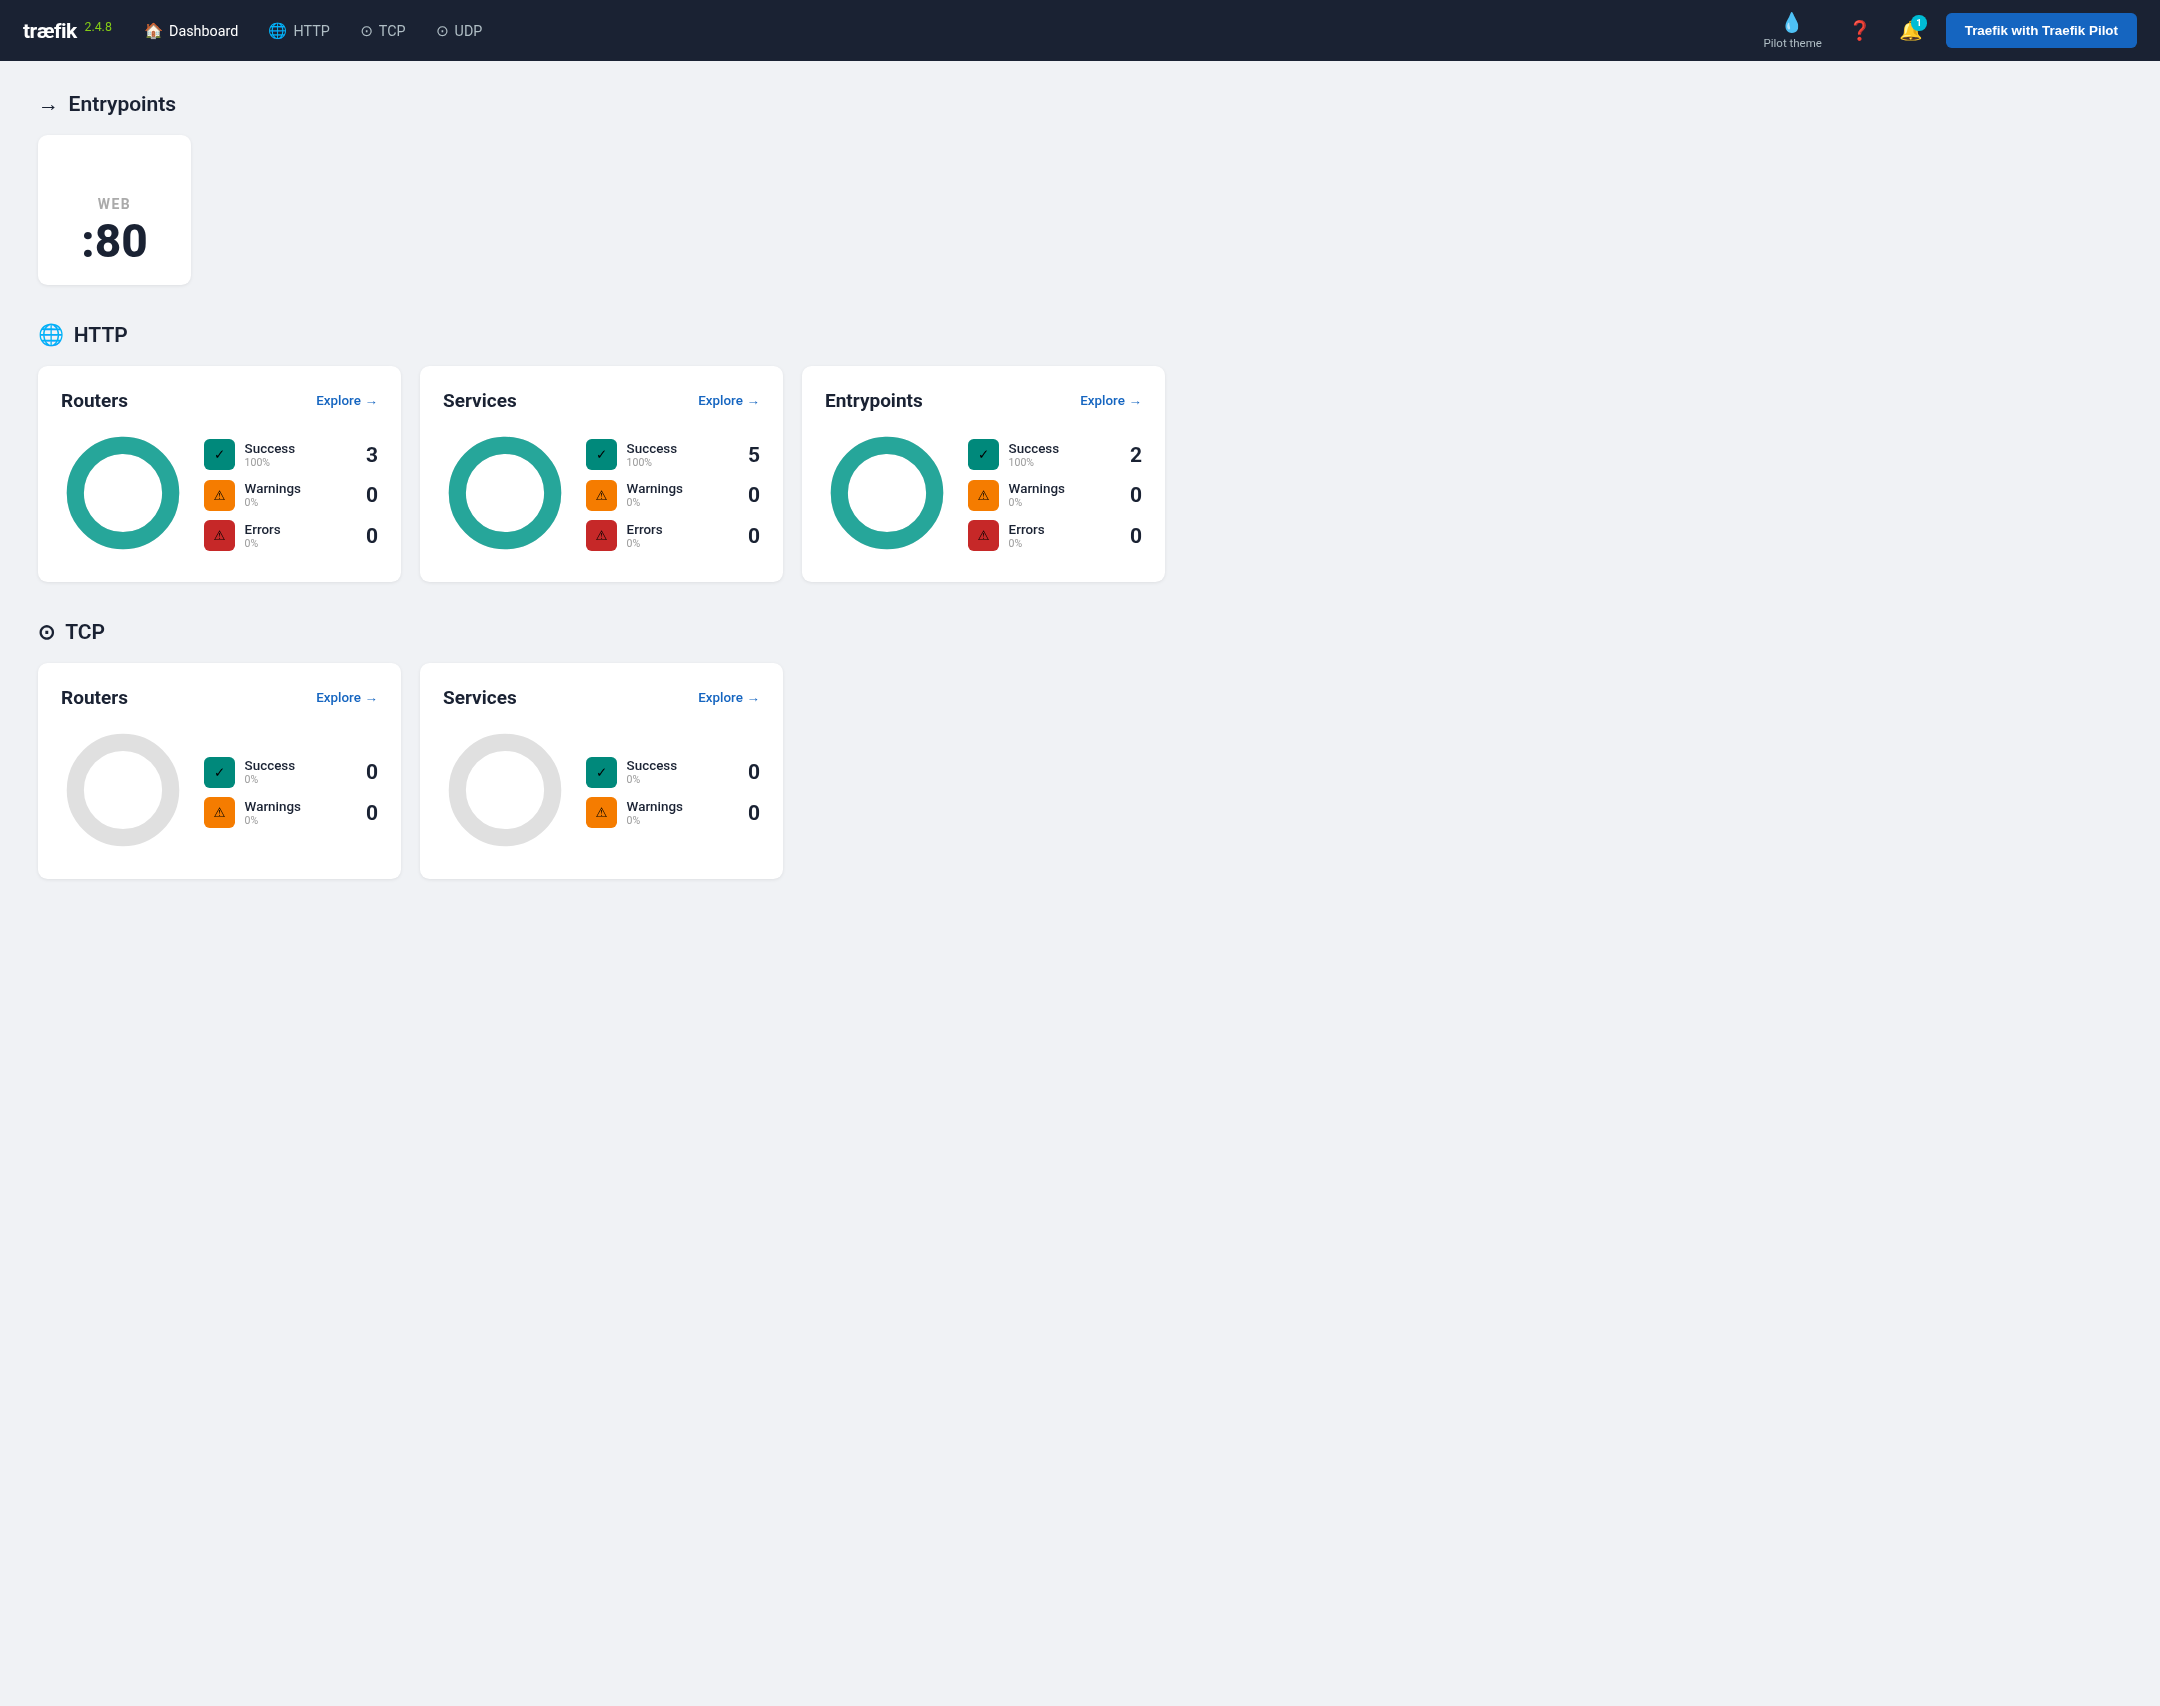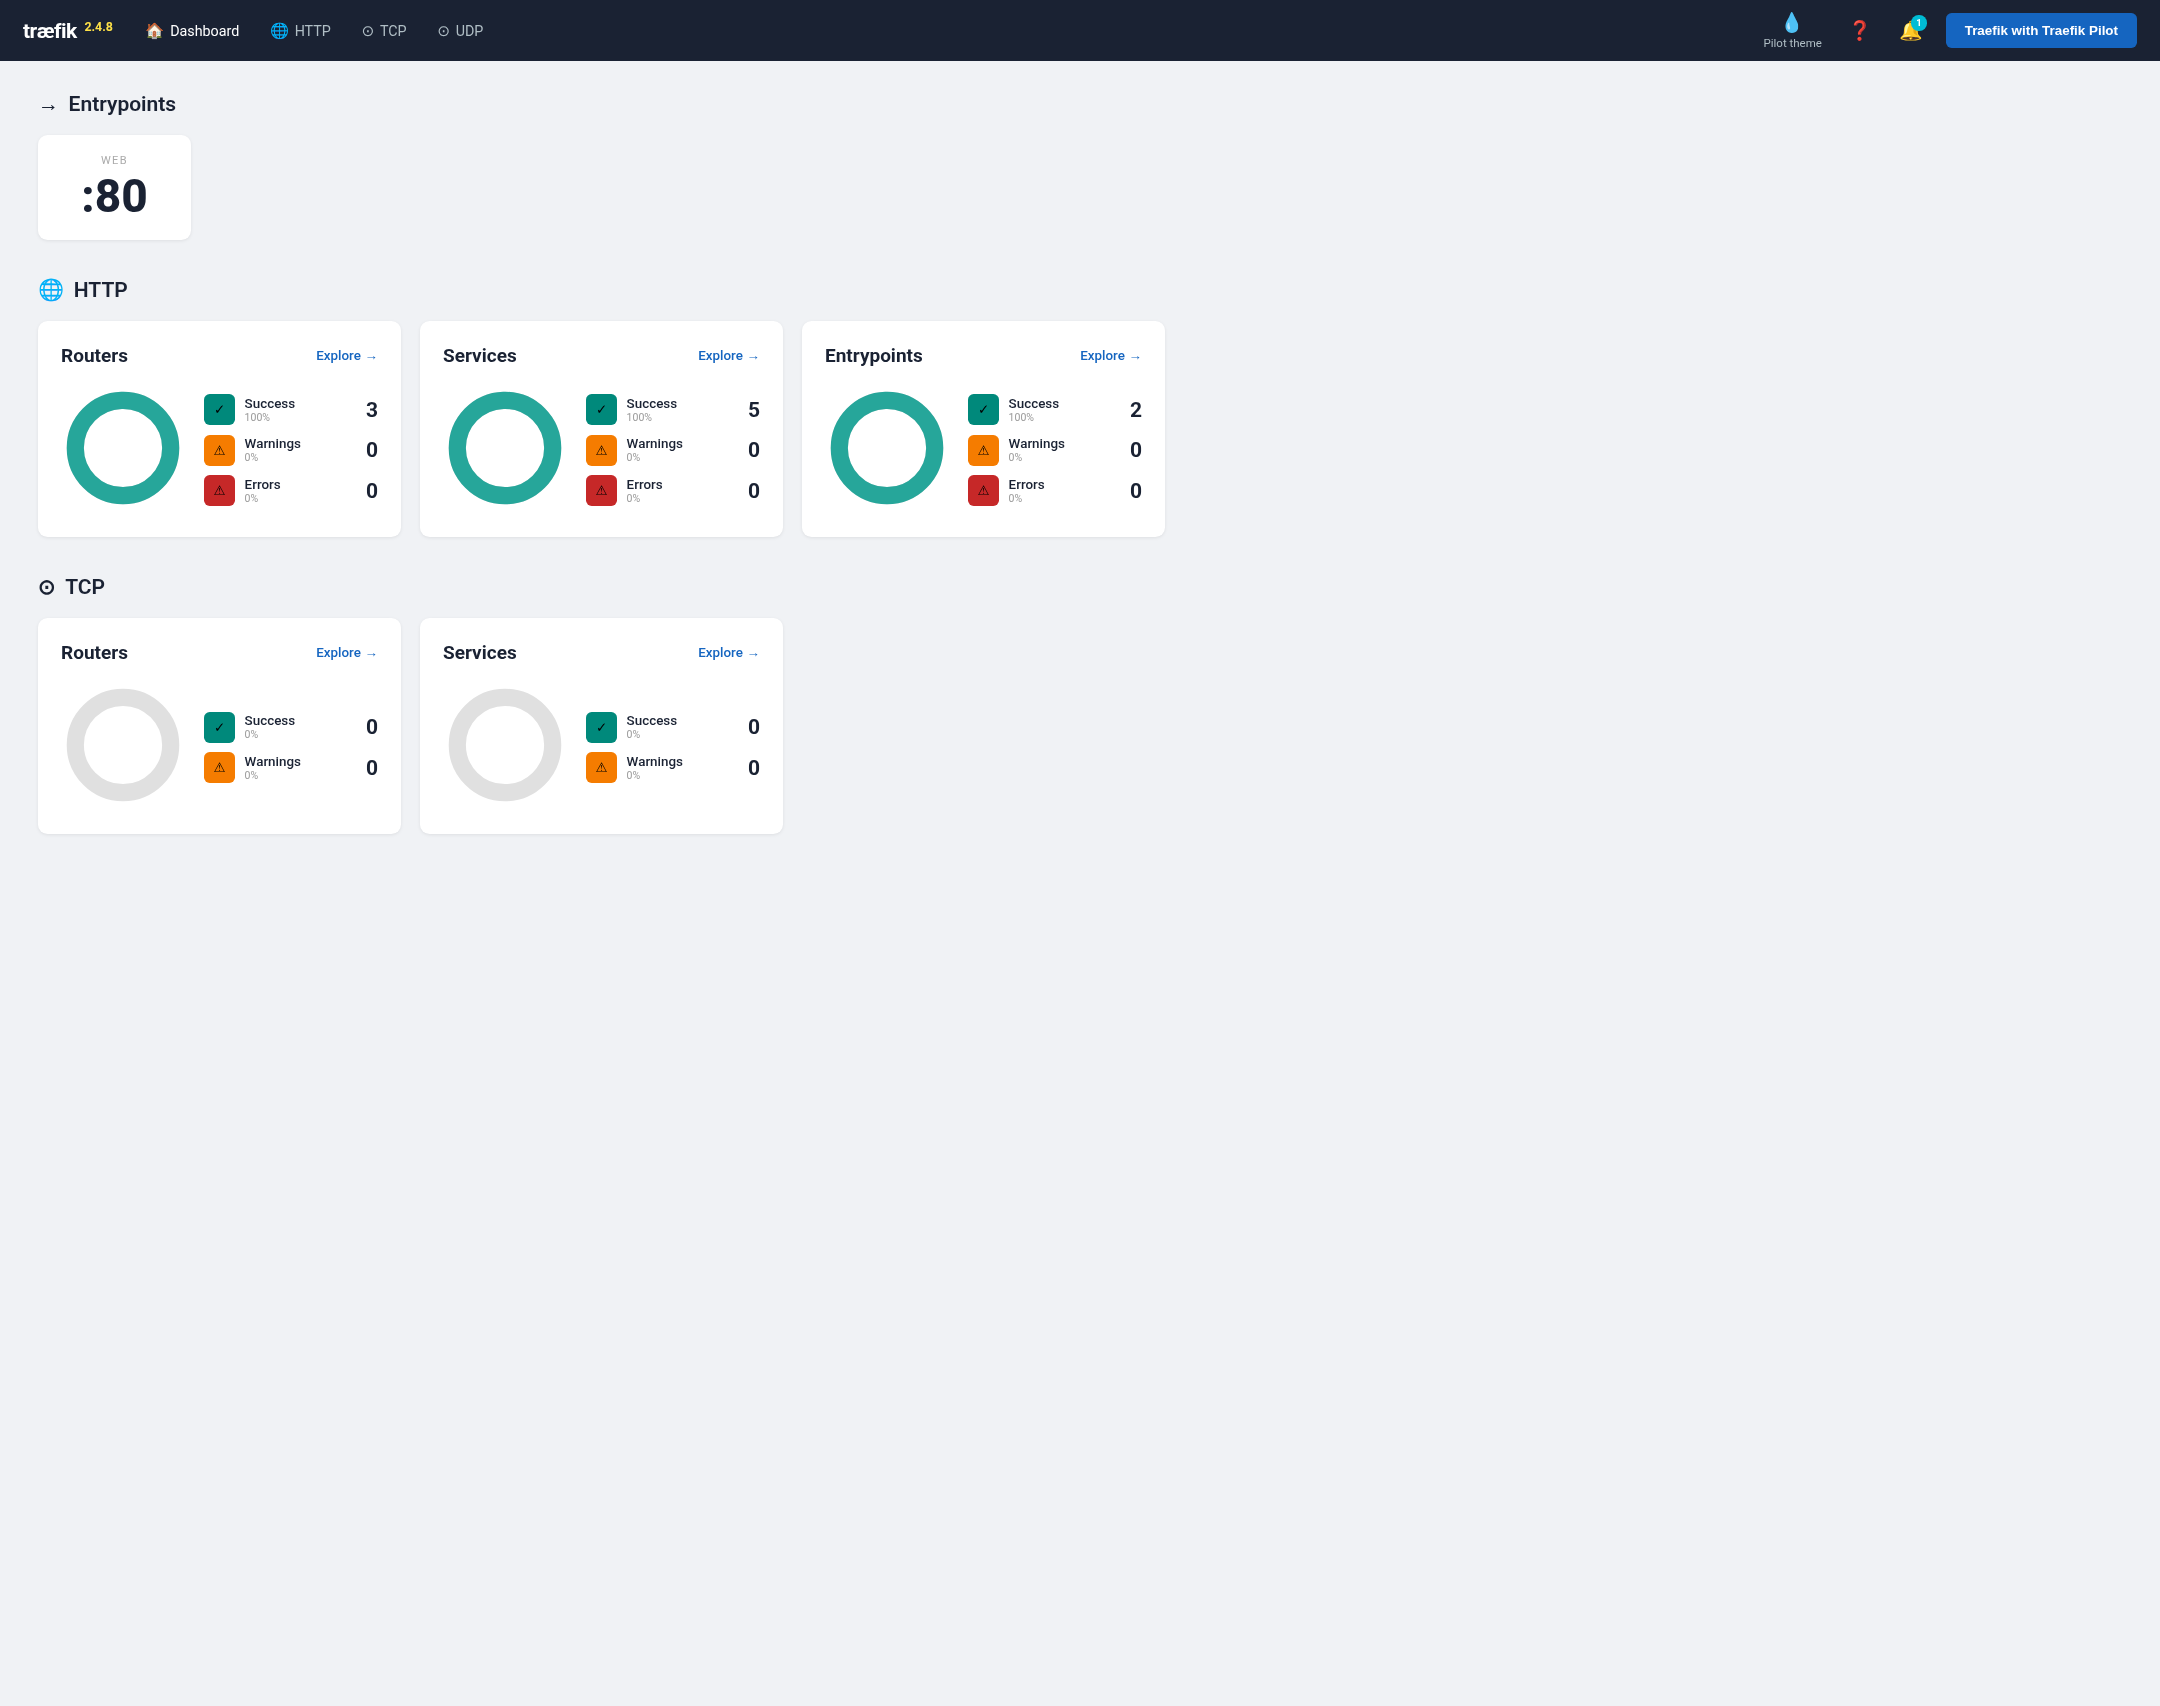--- a/index.html
+++ b/index.html
@@ -23,21 +23,21 @@
       transition: color 0.2s;
     }
     .nav-item.active { color: white; }
   </style>
 </head>
 <body>
 
 <nav style="background:#1a2233;display:flex;align-items:center;padding:0 23px;height:61px;gap:3.8px;">
   <div class="nav-logo">
     <span style="color:white;font-size:21px;font-weight:700;letter-spacing:-0.5px;">træfik</span>
-    <span style="color:#fde047;font-size:12.4px;font-weight:bold;">2.4.8</span>
+    <span style="color:#84cc16;font-size:12.4px;">2.4.8</span>
   </div>
 
   <a class="nav-item active" style="display:flex;align-items:center;gap:5.7px;color:white;padding:7.6px 13.4px;border-radius:5.7px;font-size:14.3px;cursor:pointer;text-decoration:none;">
     <span style="font-size:15.3px;">🏠</span>
     <span>Dashboard</span>
   </a>
 
   <a class="nav-item" style="display:flex;align-items:center;gap:5.7px;color:#b0bec5;padding:7.6px 13.4px;border-radius:5.7px;font-size:14.3px;cursor:pointer;text-decoration:none;">
     <span style="font-size:15.3px;">🌐</span>
     <span>HTTP</span>
@@ -74,21 +74,21 @@
 
 <div style="padding:31px 38px;max-width:1204px;">
 
   <div>
     <div style="display:flex;align-items:center;gap:9.6px;margin-bottom:19px;font-size:21px;font-weight:600;color:#1a2233;">
       <span style="font-size:21px;">→</span>
       <span>Entrypoints</span>
     </div>
     <div style="display:flex;gap:15.3px;margin-bottom:38px;">
       <div style="background:white;border-radius:9.6px;padding:19px 38px;min-width:153px;box-shadow:0 1px 3.8px rgba(0,0,0,0.08);display:flex;flex-direction:column;align-items:center;gap:3.8px;">
-        <span style="font-size:11px;color:#aaa;letter-spacing:1.4px;text-transform:uppercase;font-weight:400;">WEB</span>
+        <span style="font-size:14px;color:#aaa;letter-spacing:1.4px;text-transform:uppercase;font-weight:700;margin-top:42px;">WEB</span>
         <span style="font-size:46px;font-weight:800;color:#1a2233;line-height:1.1;">:80</span>
       </div>
     </div>
   </div>
 
   <div style="margin-bottom:38px;">
     <div style="display:flex;align-items:center;gap:9.6px;margin-bottom:19px;font-size:21px;font-weight:600;color:#1a2233;">
       <span style="font-size:21px;">🌐</span>
       <span>HTTP</span>
     </div>

